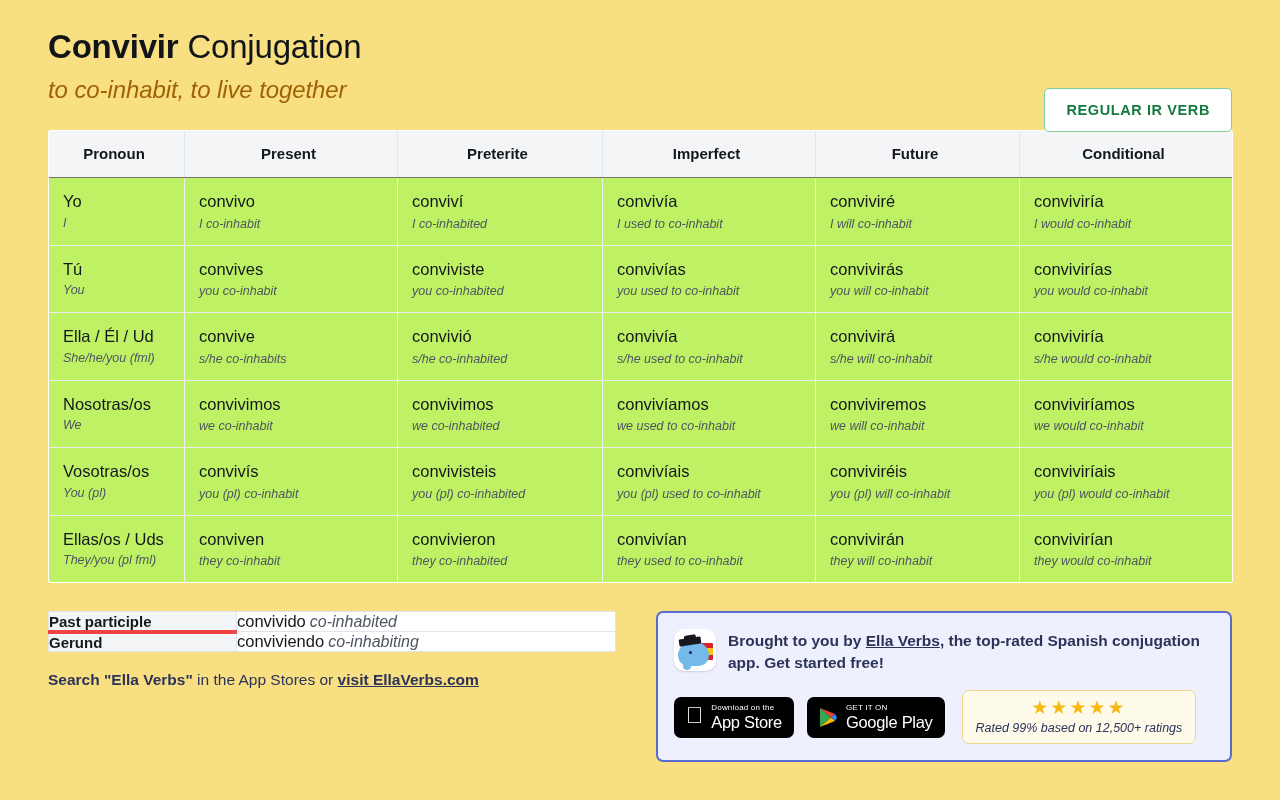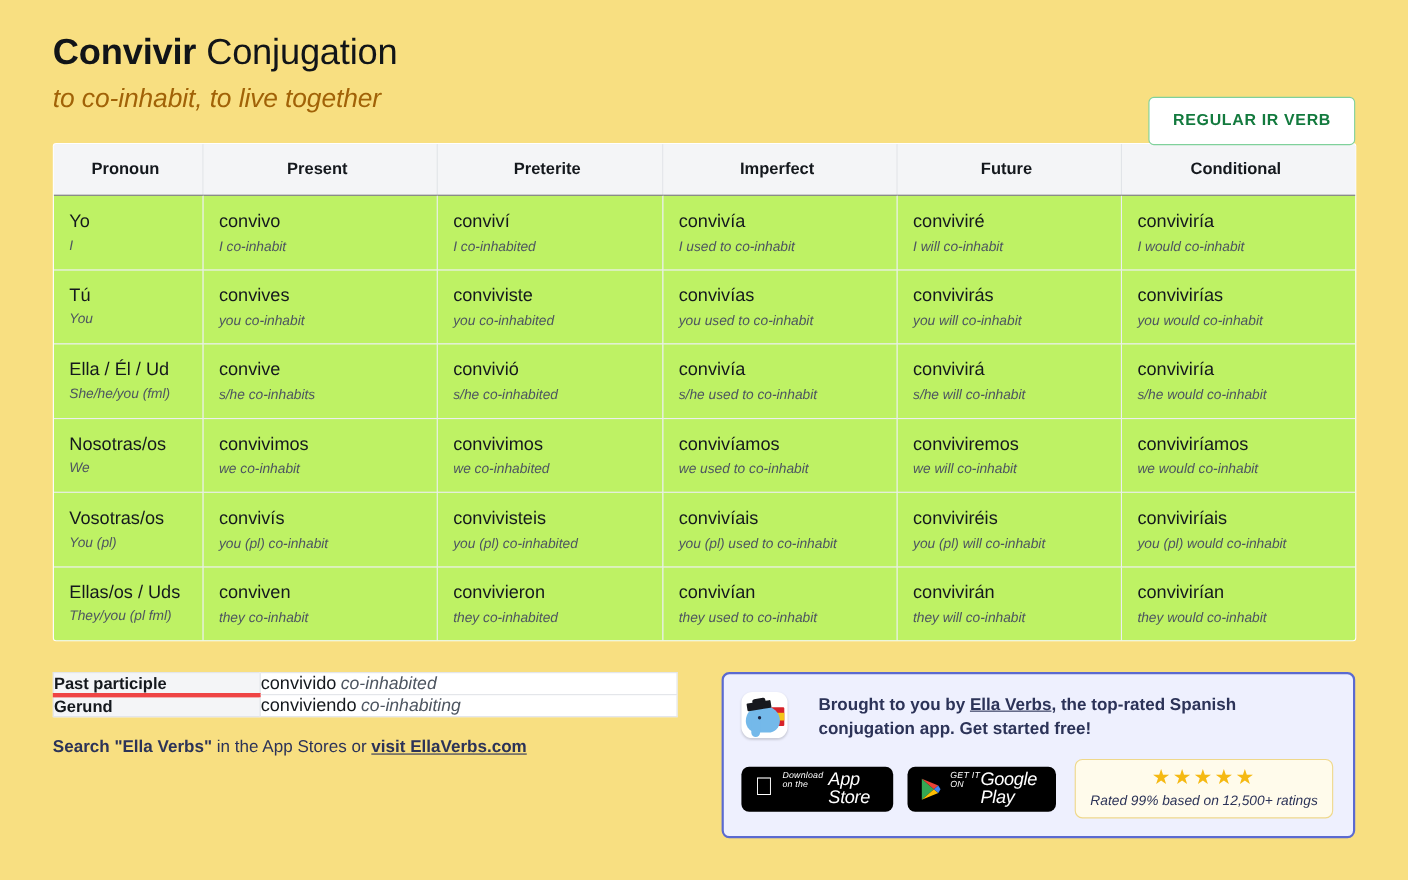--- a/index.html
+++ b/index.html
@@ -80,21 +80,21 @@
   .search-line { margin-top: 19px; font-size: 15.5px; color: #2C3358; }
   .search-line .b { font-weight: 700; }
   .search-line a { color: #2C3358; font-weight: 700; text-decoration: underline; }
 
   
   .promo {
     margin-left: 40px; width: 576px; background: #EEF0FE;
     border: 2px solid #5B6AD0; border-radius: 7px;
     padding: 16px 18px 16px 16px;
   }
-  .promo-top { display: flex; align-items: flex-start; gap: 28px; }
+  .promo-top { display: flex; align-items: flex-start; gap: 12px; }
   .app-icon {
     width: 42px; height: 42px; border-radius: 10px; flex: 0 0 42px;
     background: #ffffff; position: relative; overflow: hidden;
     box-shadow: 0 1px 2px rgba(0,0,0,.15);
   }
   .app-icon .body {
     position: absolute; width: 31px; height: 24px; border-radius: 14px 14px 11px 11px;
     background: #74B9EA; left: 4px; top: 13px;
   }
   .app-icon .trunk {
@@ -113,21 +113,21 @@
   .app-icon .flagr { position: absolute; width: 13px; height: 17px; background: #D8232A; right: 3px; top: 14px; border-radius: 1px;}
   .app-icon .flagy { position: absolute; width: 13px; height: 7px; background: #F5C518; right: 3px; top: 19px; }
   .promo-text { font-size: 15.5px; line-height: 1.42; font-weight: 700; color: #2C3358; padding-top: 1px; }
   .promo-text a { color: #2C3358; text-decoration: underline; font-weight: 700; }
 
   .promo-bottom { display: flex; align-items: center; margin-top: 16px; gap: 13px; }
   .store-badge {
     background: #000; border-radius: 7px; height: 41px; display: flex; align-items: center;
     padding: 0 12px; gap: 8px; color: #fff;
   }
-  .store-badge .sb-txt { display: flex; justify-content: center; line-height: 1; font-style: italic; }
+  .store-badge .sb-txt { display: flex; flex-direction: column; justify-content: center; line-height: 1; }
   .store-badge .sb-small { font-size: 8px; letter-spacing: .2px; margin-bottom: 2px; }
   .store-badge .sb-big { font-size: 16.5px; font-weight: 500; letter-spacing: -0.3px; }
   .apple-glyph { font-size: 23px; line-height: 1; margin-top: -3px; }
   .gp-glyph { width: 19px; height: 21px; position: relative; }
 
   .rating-box {
     background: #FFFBEB; border: 1px solid #EFD88A; border-radius: 7px;
     padding: 7px 13px 8px 13px; text-align: center; margin-left: 4px;
   }
   .stars { color: #F5B912; font-size: 19px; letter-spacing: 2px; line-height: 1.1; }

